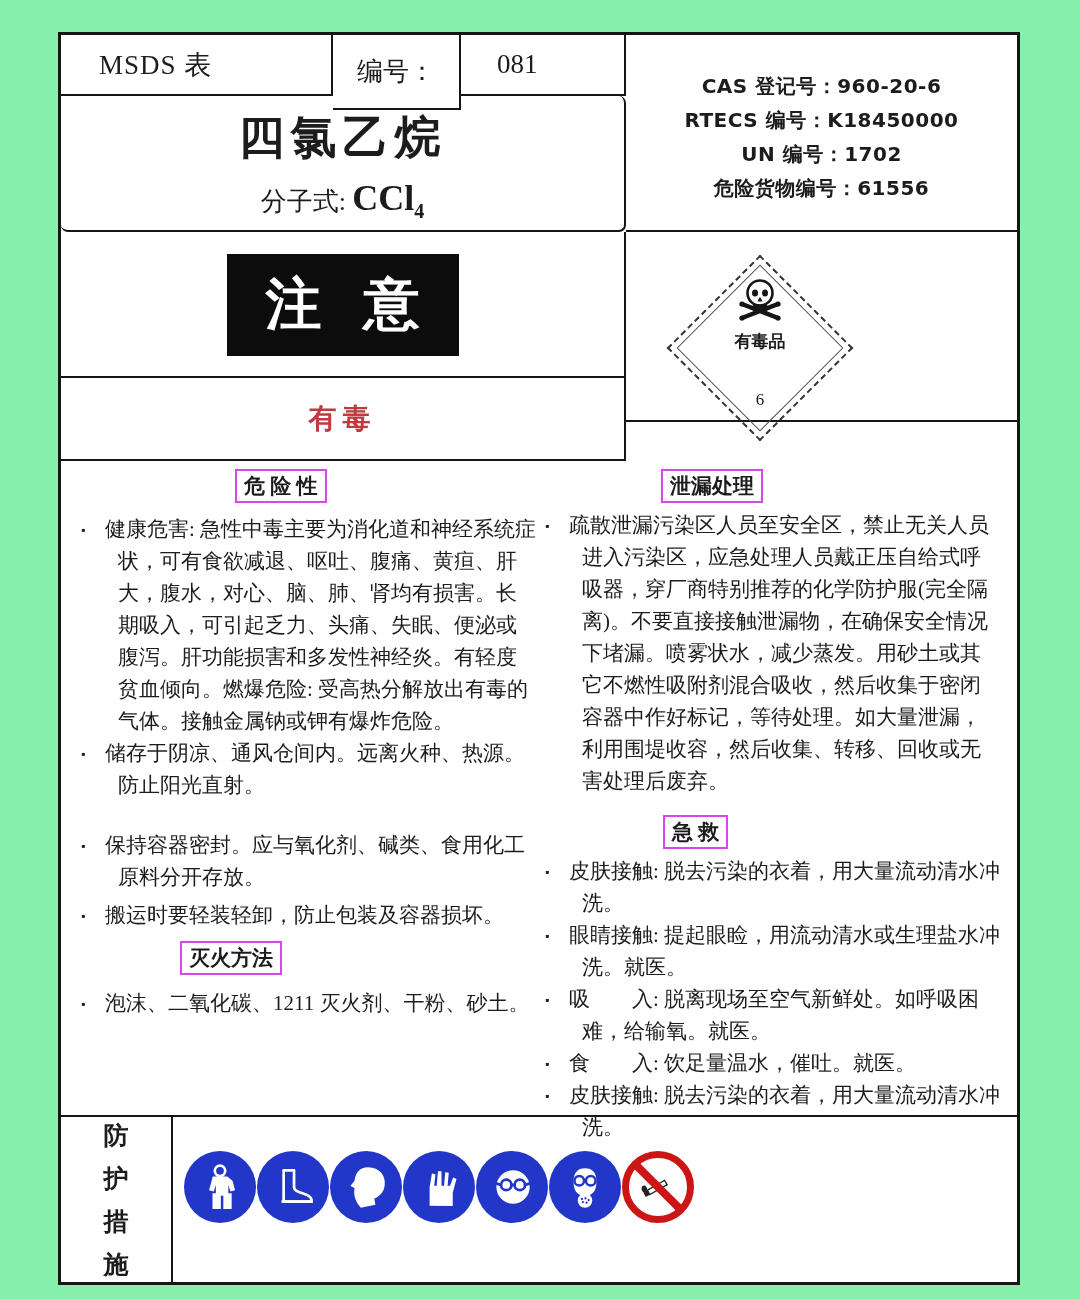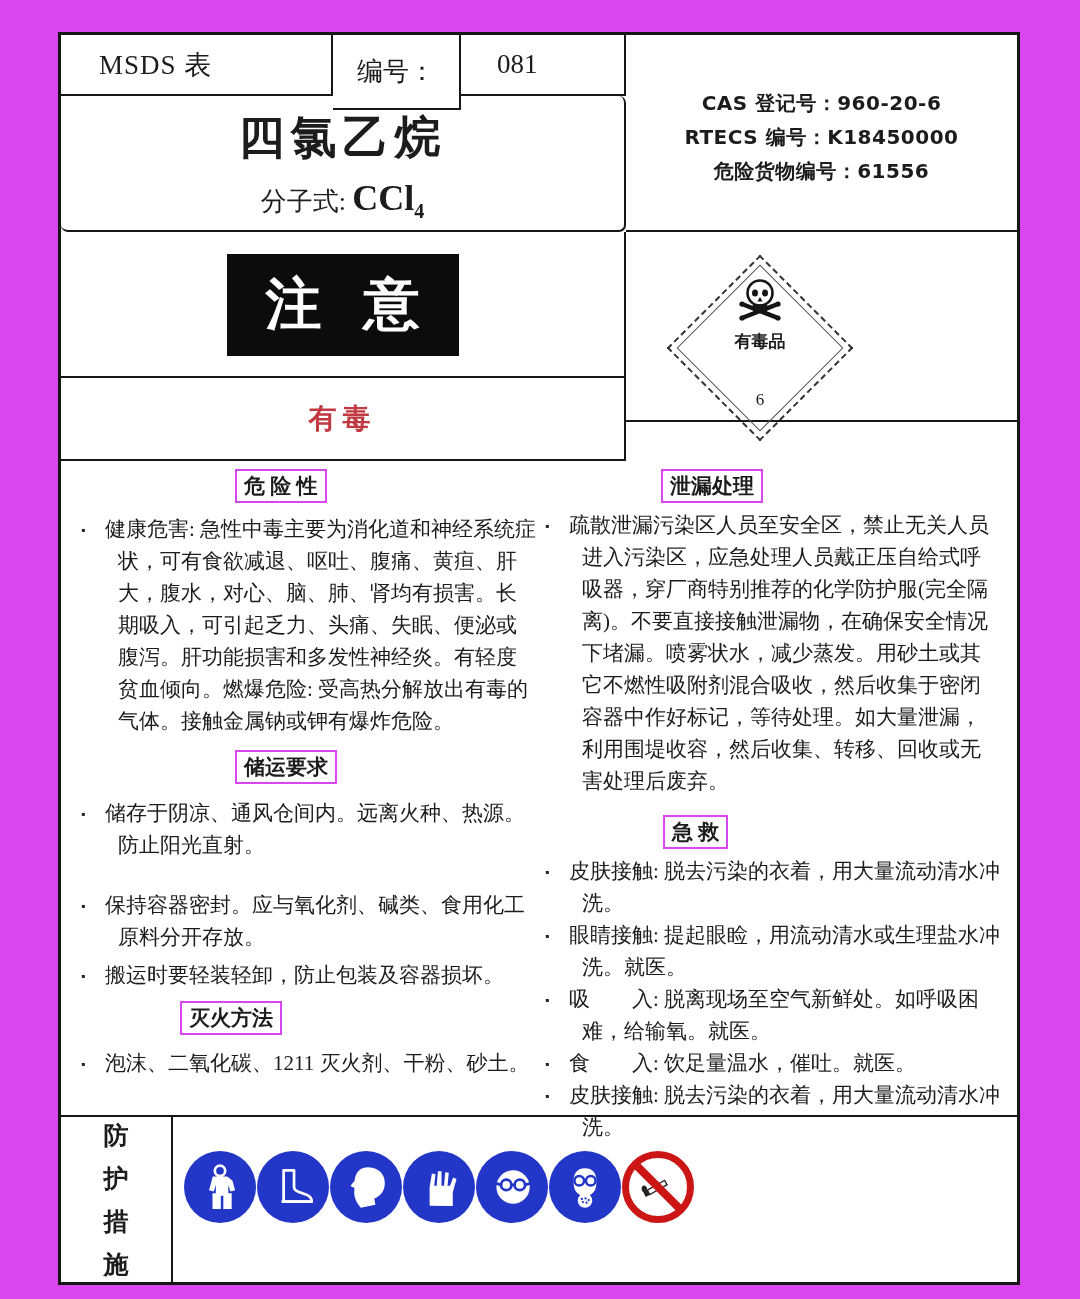--- a/index.html
+++ b/index.html
@@ -1,16 +1,16 @@
 <!DOCTYPE html>
 <html><head>
 <meta charset="utf-8">
 <style>
   html,body{margin:0;padding:0;background:#fdfdfd;}
-  .page{position:relative;width:1080px;height:1299px;background:#d946ef;overflow:hidden;
+  .page{position:relative;width:1080px;height:1299px;background:#86efac;overflow:hidden;
         font-family:"Liberation Serif","DejaVu Serif",serif;color:#1c1c1c;}
   .frame{position:absolute;left:58px;top:32px;width:962px;height:1253px;
          border:3px solid #161616;box-sizing:border-box;background:#fff;}
   .cell{position:absolute;box-sizing:border-box;}
   .br{border-right:2px solid #161616;}
   .bb{border-bottom:2px solid #161616;}
 
   
   .c-msds{left:0;top:0;width:272px;height:61px;display:flex;align-items:center;padding-left:38px;
           font-size:27px;letter-spacing:1px;}
@@ -94,20 +94,21 @@
     <div class="cell c-name br bb">
       <div class="chem-name">四氯乙烷</div>
       <div class="formula-line">
         <span>分子式: </span><span class="formula"><span>CCl</span><sub>4</sub></span>
       </div>
     </div>
 
     <div class="cell c-registry bb">
       <div class="reg-row"><span>CAS 登记号：</span><span>960-20-6</span></div>
       <div class="reg-row"><span>RTECS 编号：</span><span>K18450000</span></div>
+      <div class="reg-row"><span>UN 编号：</span><span>1702</span></div>
       <div class="reg-row"><span>危险货物编号：</span><span>61556</span></div>
     </div>
 
     <div class="cell c-notice br bb">
       <div class="notice-box">注 意</div>
     </div>
 
     <div class="cell c-toxic br bb">
       <span class="toxic-word">有毒</span>
     </div>
@@ -137,23 +138,20 @@
     </div>
 
     <div class="cell c-body bb">
 
       <div class="tcol tcol-left">
         <div style="margin-left:160px;margin-bottom:10px;">
           <span class="sec-head">危 险 性</span>
         </div>
         <div class="bullet">健康危害: 急性中毒主要为消化道和神经系统症状，可有食欲减退、呕吐、腹痛、黄疸、肝大，腹水，对心、脑、肺、肾均有损害。长期吸入，可引起乏力、头痛、失眠、便泌或腹泻。肝功能损害和多发性神经炎。有轻度贫血倾向。燃爆危险: 受高热分解放出有毒的气体。接触金属钠或钾有爆炸危险。</div>
 
-        <div style="margin-left:160px;margin-top:13px;margin-bottom:13px;">
-          <span class="sec-head">储运要求</span>
-        </div>
         <div class="bullet">储存于阴凉、通风仓间内。远离火种、热源。防止阳光直射。</div>
         <div class="bullet" style="margin-top:28px;">保持容器密封。应与氧化剂、碱类、食用化工原料分开存放。</div>
         <div class="bullet" style="margin-top:6px;">搬运时要轻装轻卸，防止包装及容器损坏。</div>
 
         <div style="margin-left:105px;margin-top:10px;margin-bottom:12px;">
           <span class="sec-head">灭火方法</span>
         </div>
         <div class="bullet">泡沫、二氧化碳、1211 灭火剂、干粉、砂土。</div>
       </div>
 

